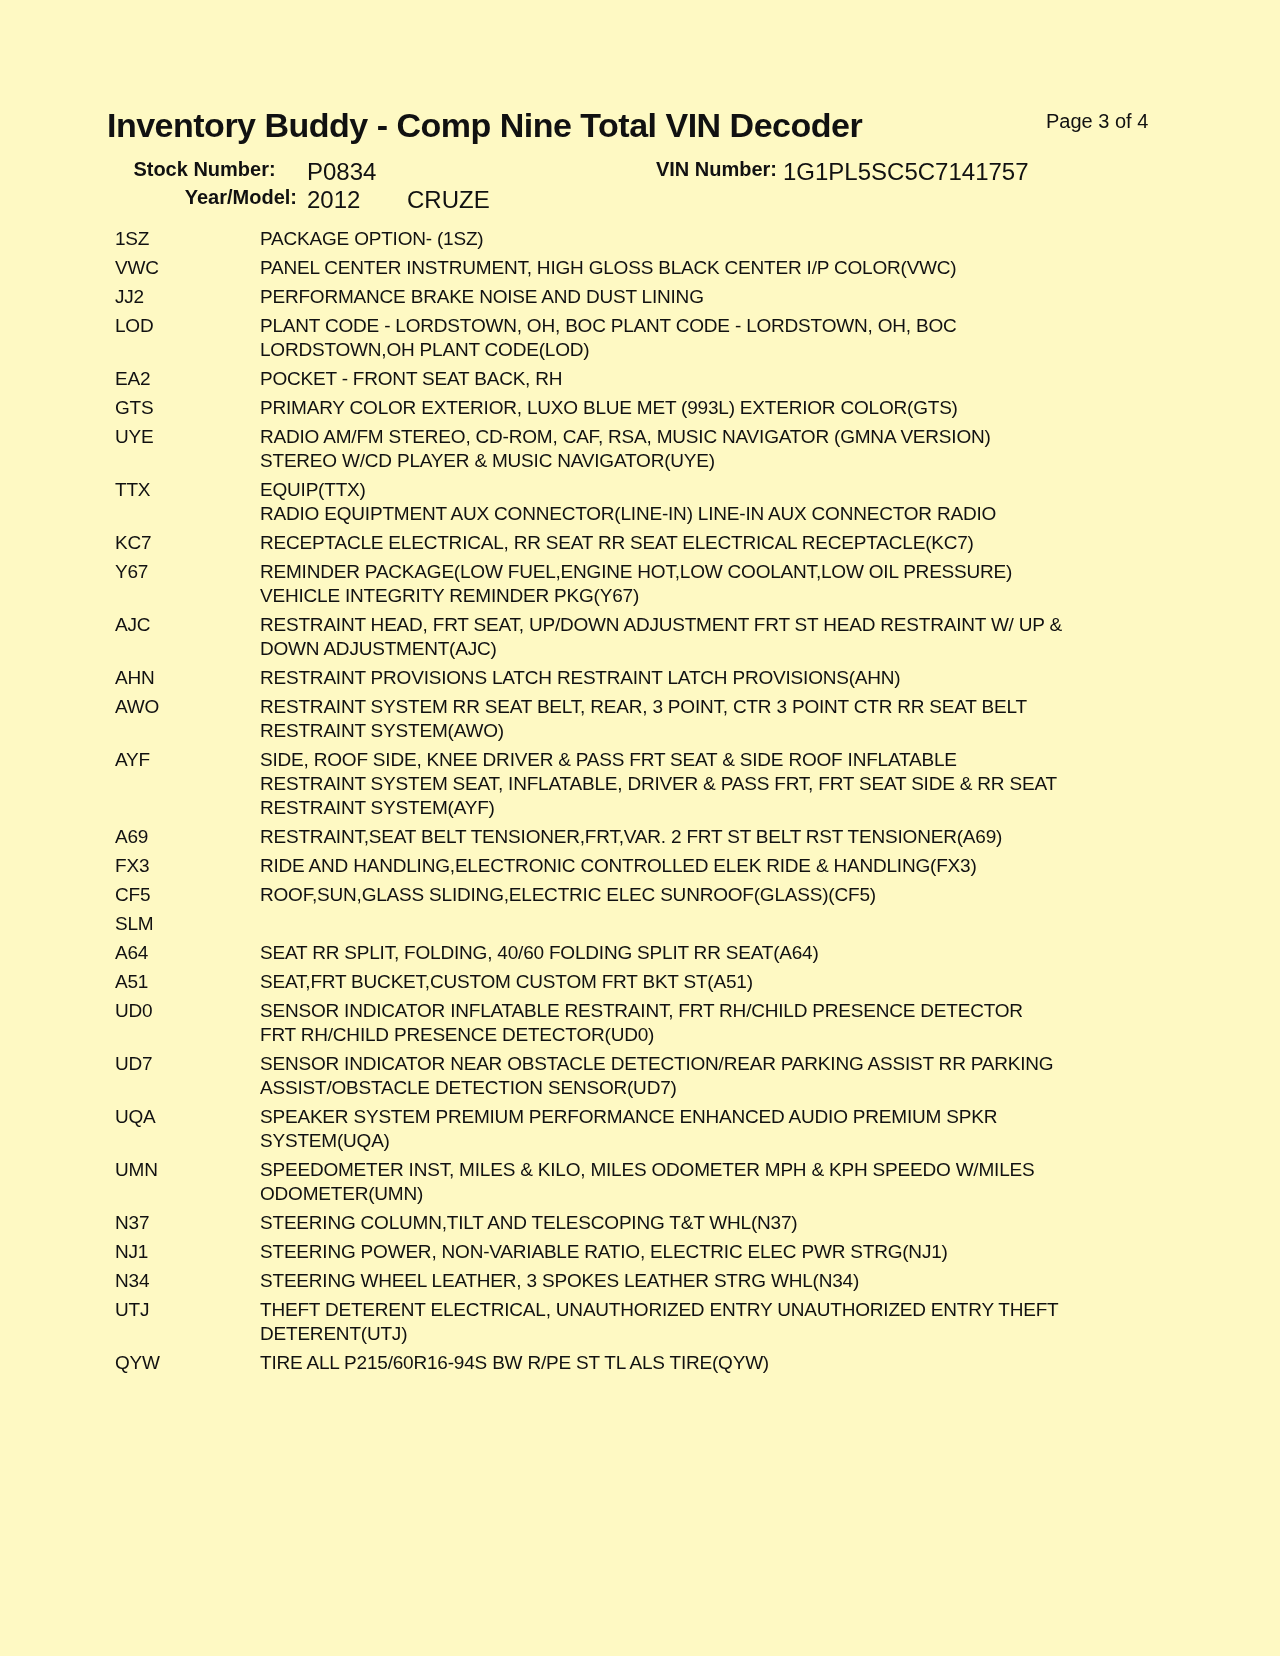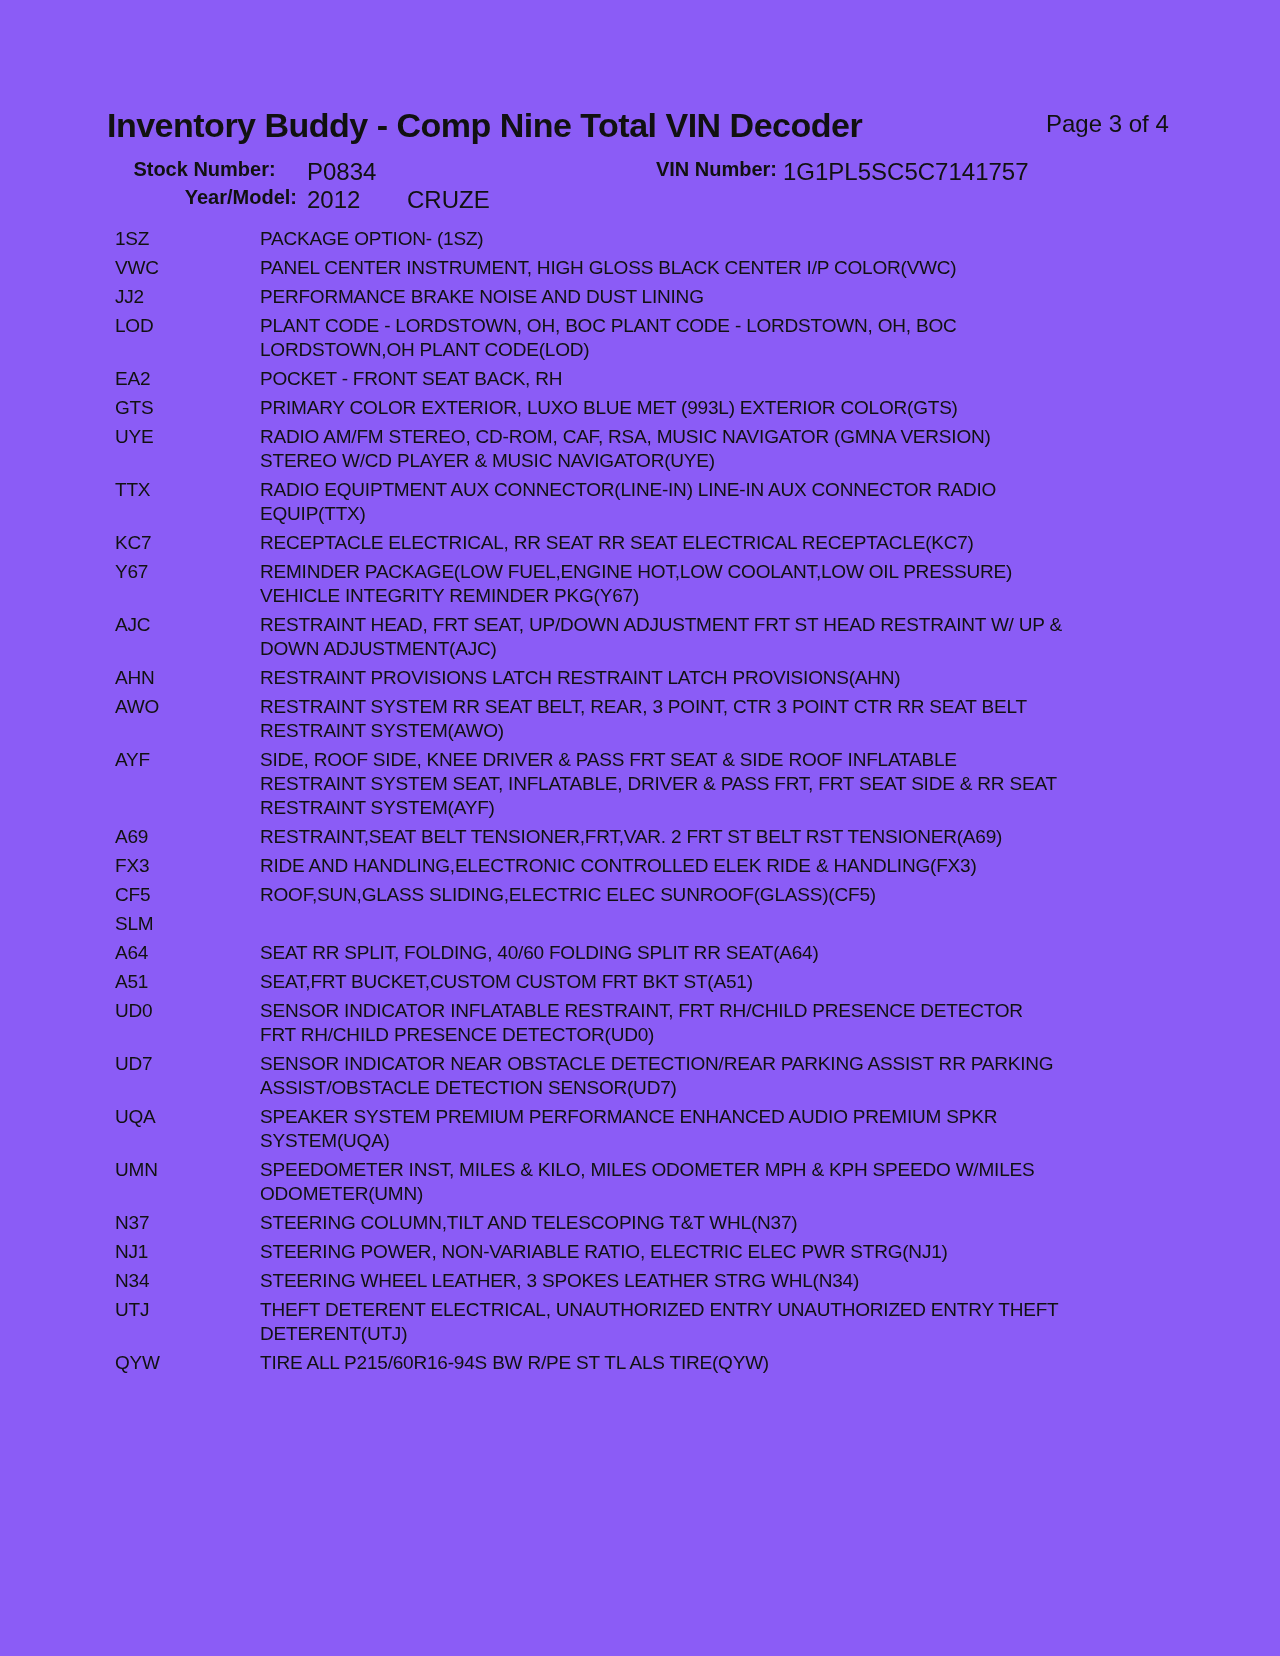--- a/index.html
+++ b/index.html
@@ -1,38 +1,38 @@
 <!DOCTYPE html>
 <html><head>
 <meta charset="utf-8">
 <style>
   html, body { margin: 0; padding: 0; background: #ffffff; }
   .page {
     position: relative;
     width: 1280px;
     height: 1656px;
-    background: #8b5cf6;
+    background: #fef9c3;
     color: #111111;
     font-family: "Liberation Sans", sans-serif;
     overflow: hidden;
   }
   .doc-title {
     position: absolute;
     left: 107px;
     top: 106px;
     font-size: 34px;
     font-weight: bold;
     letter-spacing: -0.5px;
     white-space: nowrap;
   }
   .page-indicator {
     position: absolute;
     left: 1046px;
     top: 110px;
-    font-size: 24px;
+    font-size: 20px;
     white-space: nowrap;
   }
   .info-label {
     position: absolute;
     width: 185px;
     text-align: right;
     font-size: 20px;
     font-weight: bold;
     white-space: nowrap;
   }
@@ -132,22 +132,22 @@
       <div class="option-row">
         <div class="option-code">UYE</div>
         <div class="option-desc">
           <div class="desc-line">RADIO AM/FM STEREO, CD-ROM, CAF, RSA, MUSIC NAVIGATOR (GMNA VERSION)</div>
           <div class="desc-line">STEREO W/CD PLAYER &amp; MUSIC NAVIGATOR(UYE)</div>
         </div>
       </div>
       <div class="option-row">
         <div class="option-code">TTX</div>
         <div class="option-desc">
+          <div class="desc-line">EQUIP(TTX)</div>
           <div class="desc-line">RADIO EQUIPTMENT AUX CONNECTOR(LINE-IN) LINE-IN AUX CONNECTOR RADIO</div>
-          <div class="desc-line">EQUIP(TTX)</div>
         </div>
       </div>
       <div class="option-row">
         <div class="option-code">KC7</div>
         <div class="option-desc">
           <div class="desc-line">RECEPTACLE ELECTRICAL, RR SEAT RR SEAT ELECTRICAL RECEPTACLE(KC7)</div>
         </div>
       </div>
       <div class="option-row">
         <div class="option-code">Y67</div>

